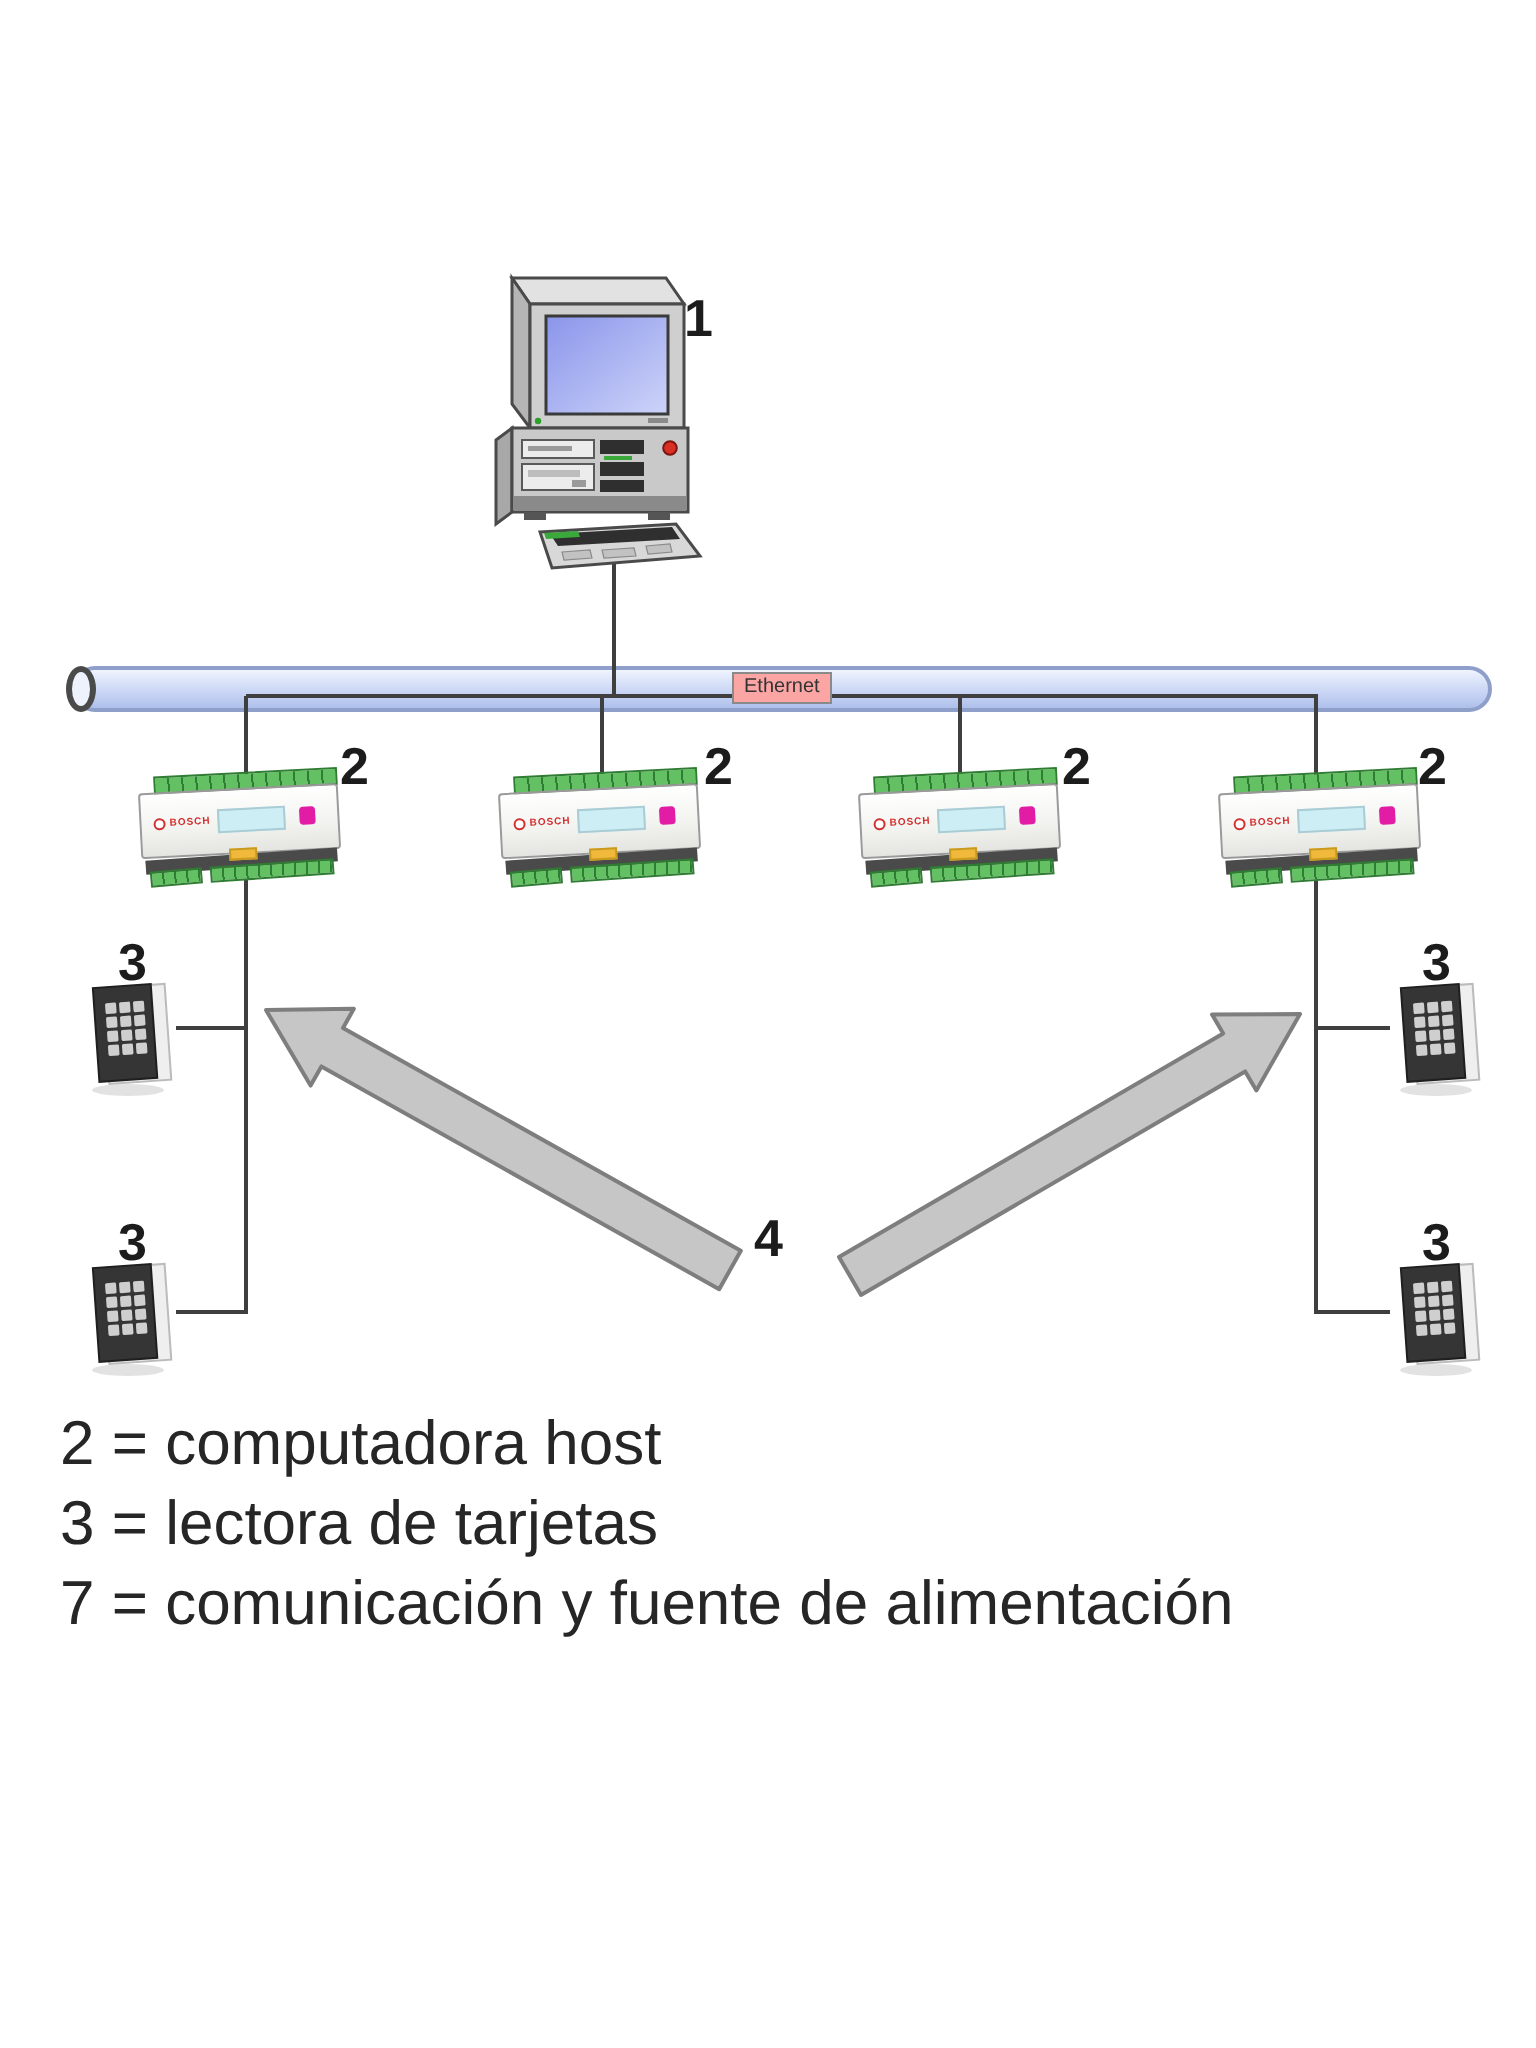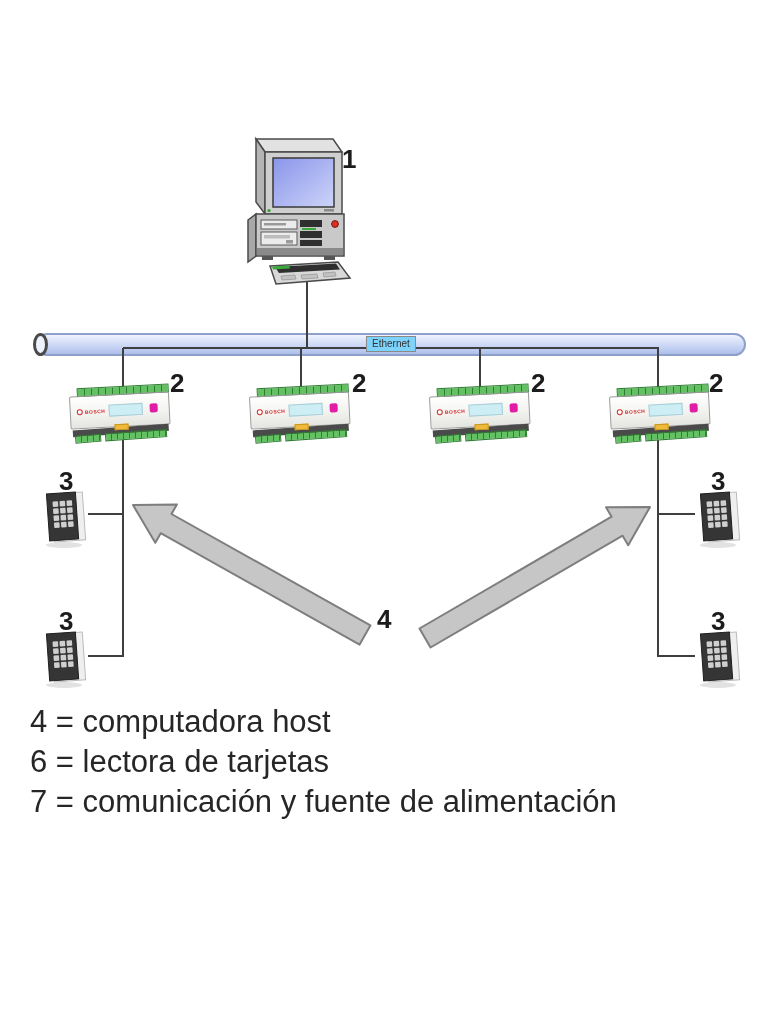--- a/index.html
+++ b/index.html
@@ -7,21 +7,21 @@
          font-family:"Liberation Sans",sans-serif;}
   .line{position:absolute;background:#3f3f3f;z-index:4;}
   .vline{width:2px;}
   .hline{height:2px;}
   
   .bus{position:absolute;left:36px;top:333px;width:710px;height:23px;border-radius:12px;
        border:2px solid #8e9fc9;box-sizing:border-box;z-index:2;
        background:linear-gradient(#f0f4fe 0%,#d4def7 40%,#bfcdf2 75%,#aebfe9 100%);}
   .bus-cap{position:absolute;left:33px;top:333px;width:15px;height:23px;border-radius:50%;
        border:3px solid #4a4a4a;box-sizing:border-box;background:#eef2fc;z-index:3;}
-  .eth-label{position:absolute;left:366px;top:336px;z-index:6;background:#7dd3fc;
+  .eth-label{position:absolute;left:366px;top:336px;z-index:6;background:#fca5a5;
        border:1px solid #8a8a8a;font-size:10px;color:#333;padding:1px 5px;line-height:12px;}
   
   .num{position:absolute;font-size:26px;font-weight:bold;color:#1c1c1c;z-index:8;}
   
   .amc{position:absolute;width:102px;height:58px;transform:rotate(-3deg);z-index:5;}
   .amc .top-strip{position:absolute;left:8px;top:0;width:92px;height:9px;border:1px solid #2f7d33;
        box-sizing:border-box;background:repeating-linear-gradient(90deg,#63c063 0 6px,#2f7d33 6px 7px);}
   .amc .body{position:absolute;left:0;top:8px;width:100px;height:33px;border:1px solid #9a9a9a;
        border-radius:2px;box-sizing:border-box;background:linear-gradient(#ffffff 0%,#f2f2ef 60%,#e4e4e0 100%);}
   .amc .bdot{position:absolute;left:6px;top:12px;width:6px;height:6px;border-radius:50%;
@@ -253,18 +253,18 @@
         <rect x="27.5" y="34" width="5.5" height="5.5" rx="0.8"></rect>
     </g>
   </svg>
 
   <svg class="icon-svg" style="left:120px;top:495px;z-index:3;" width="545" height="160" viewBox="0 0 545 160">
     <polygon points="250.4,130.4 51.5,19.0 56.9,9.4 13,10 35.3,47.8 40.7,38.2 239.6,149.6" fill="#c6c6c6" stroke="#7e7e7e" stroke-width="2" stroke-linejoin="round"></polygon>
     <polygon points="310.5,152.5 502.6,40.7 508.2,50.2 530,12 486.0,12.2 491.6,21.7 299.5,133.5" fill="#c6c6c6" stroke="#7e7e7e" stroke-width="2" stroke-linejoin="round"></polygon>
   </svg>
 
   <div class="legend">
-    <div>4 = computadora host</div>
-    <div>6 = lectora de tarjetas</div>
+    <div>2 = computadora host</div>
+    <div>3 = lectora de tarjetas</div>
     <div>7 = comunicación y fuente de alimentación</div>
   </div>
 
 </div>
 
 </body></html>

